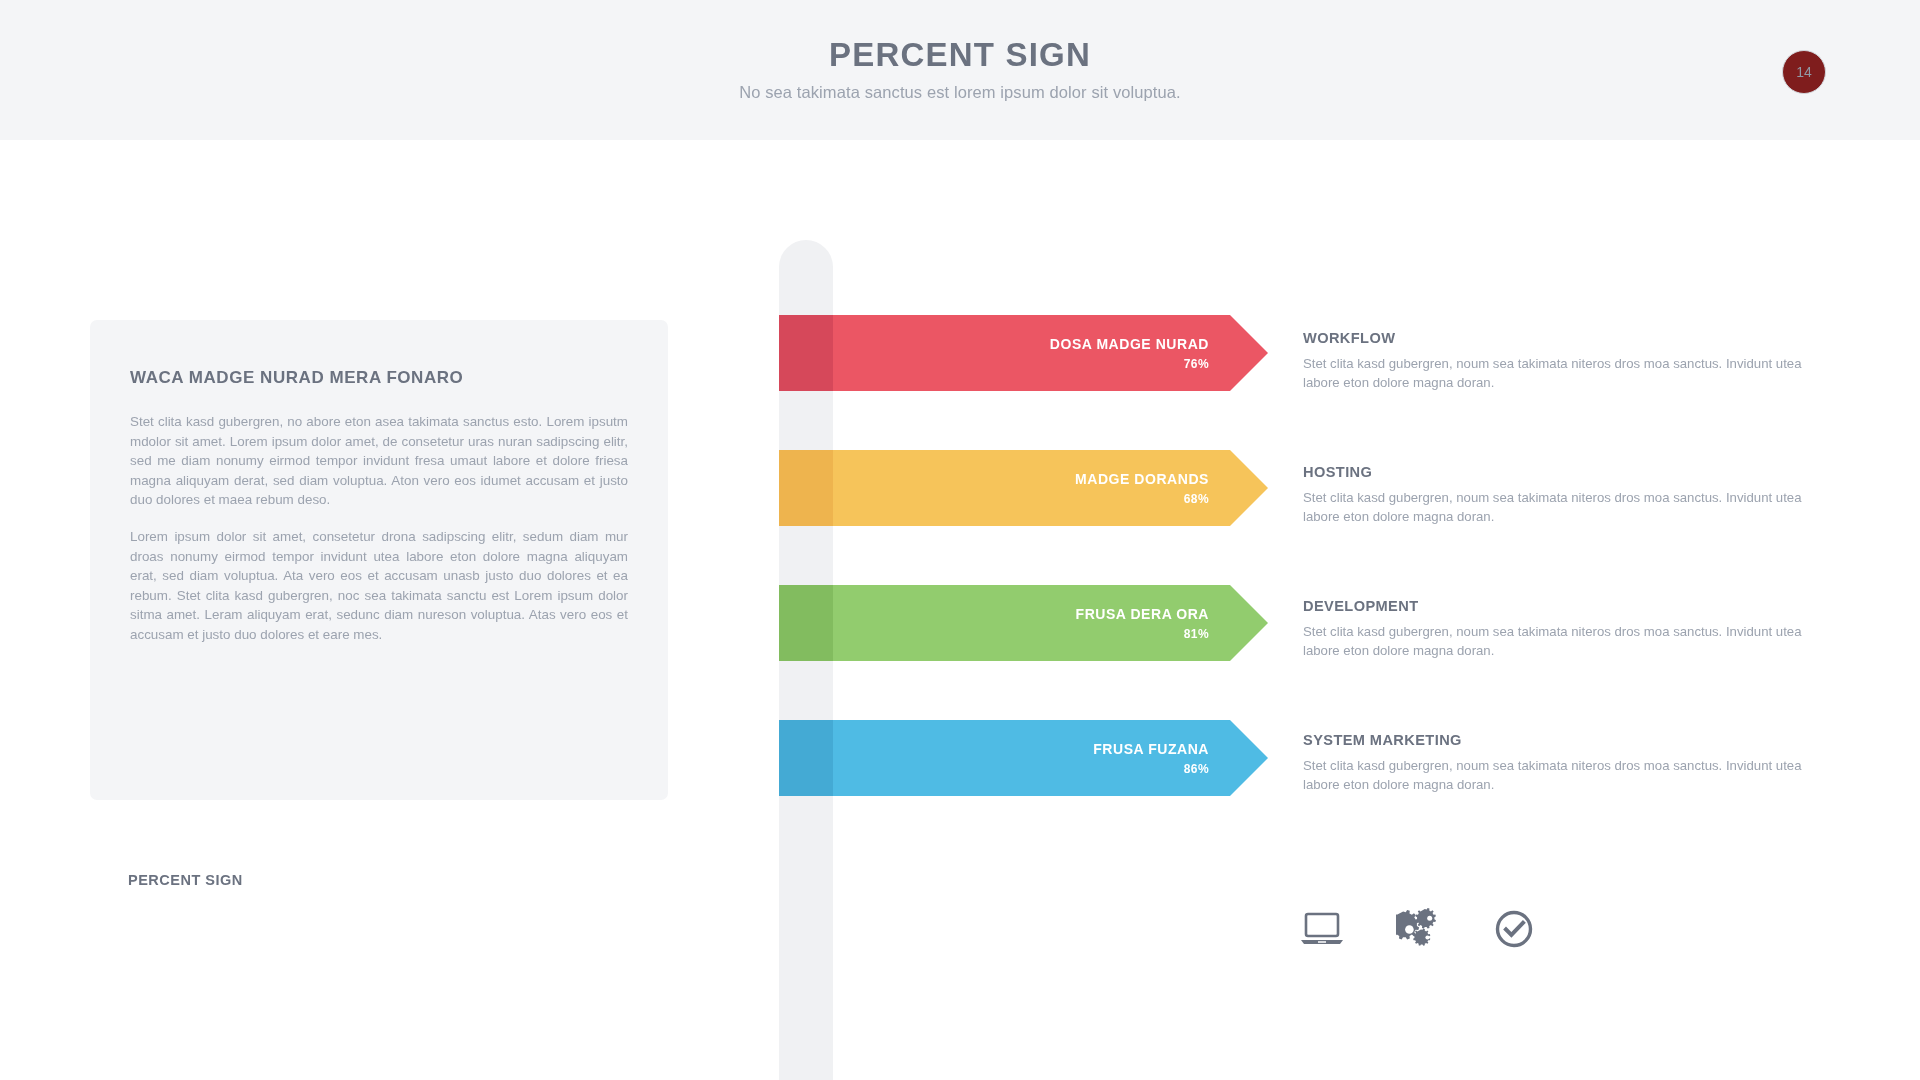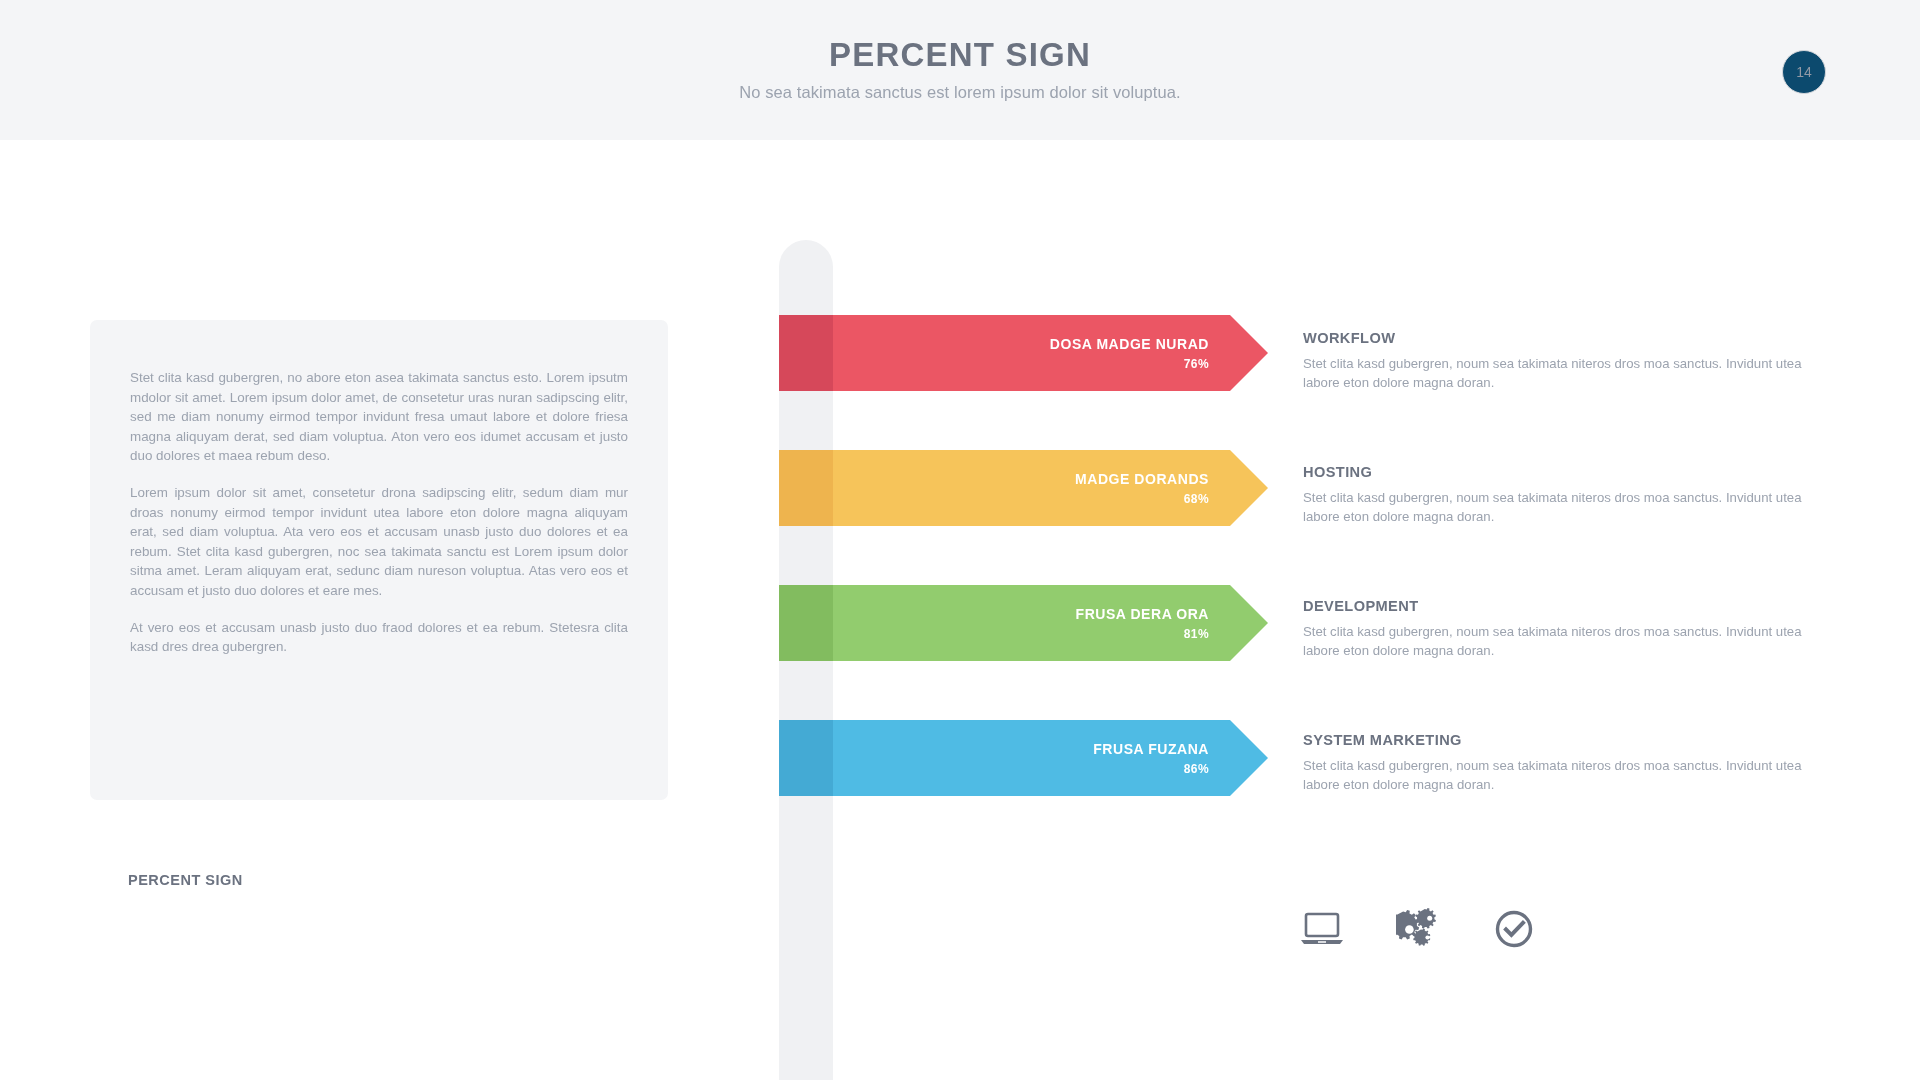--- a/index.html
+++ b/index.html
@@ -14,21 +14,21 @@
   .header-title {
     position:absolute; left:0; top:36px; width:1920px; text-align:center;
     font-size:33px; font-weight:bold; letter-spacing:1.2px; color:#6b7280;
   }
   .header-sub {
     position:absolute; left:0; top:83px; width:1920px; text-align:center;
     font-size:16.5px; color:#9ca3af; letter-spacing:.1px;
   }
   .page-badge {
     position:absolute; left:1782px; top:50px; width:44px; height:44px;
-    border:1.5px solid #d3d6db; border-radius:50%; background:#0c4a6e;
+    border:1.5px solid #d3d6db; border-radius:50%; background:#7f1d1d;
     display:flex; align-items:center; justify-content:center;
     font-size:14px; color:#9199a5;
   }
 
   
   .info-card {
     position:absolute; left:90px; top:320px; width:578px; height:480px;
     background:#f4f5f7; border-radius:7px; padding:48px 40px 0 40px;
   }
   .info-card h2 {
@@ -93,23 +93,23 @@
 
 <div class="header">
   <div class="header-title">PERCENT SIGN</div>
   <div class="header-sub">No sea takimata sanctus est lorem ipsum dolor sit voluptua.</div>
 </div>
 <div class="page-badge">
   <span>14</span>
 </div>
 
 <div class="info-card">
+  <h2>WACA MADGE NURAD MERA FONARO</h2>
   <p>Stet clita kasd gubergren, no abore eton asea takimata sanctus esto. Lorem ipsutm mdolor sit amet. Lorem ipsum dolor amet, de consetetur uras nuran sadipscing elitr, sed me diam nonumy eirmod tempor invidunt fresa umaut labore et dolore friesa magna aliquyam derat, sed diam voluptua. Aton vero eos idumet accusam et justo duo dolores et maea rebum deso.</p>
   <p>Lorem ipsum dolor sit amet, consetetur drona sadipscing elitr, sedum diam mur droas nonumy eirmod tempor invidunt utea labore eton dolore magna aliquyam erat, sed diam voluptua. Ata vero eos et accusam unasb justo duo dolores et ea rebum. Stet clita kasd gubergren, noc sea takimata sanctu est Lorem ipsum dolor sitma amet. Leram aliquyam erat, sedunc diam nureson voluptua. Atas vero eos et accusam et justo duo dolores et eare mes.</p>
-  <p>At vero eos et accusam unasb justo duo fraod dolores et ea rebum. Stetesra clita kasd dres drea gubergren.</p>
 </div>
 
 <div class="bottom-block">
   <h3>PERCENT SIGN</h3>
 </div>
 
 <div class="pole"></div>
 
 <div id="signs-container">
     <div class="sign" style="top: 315px;">

